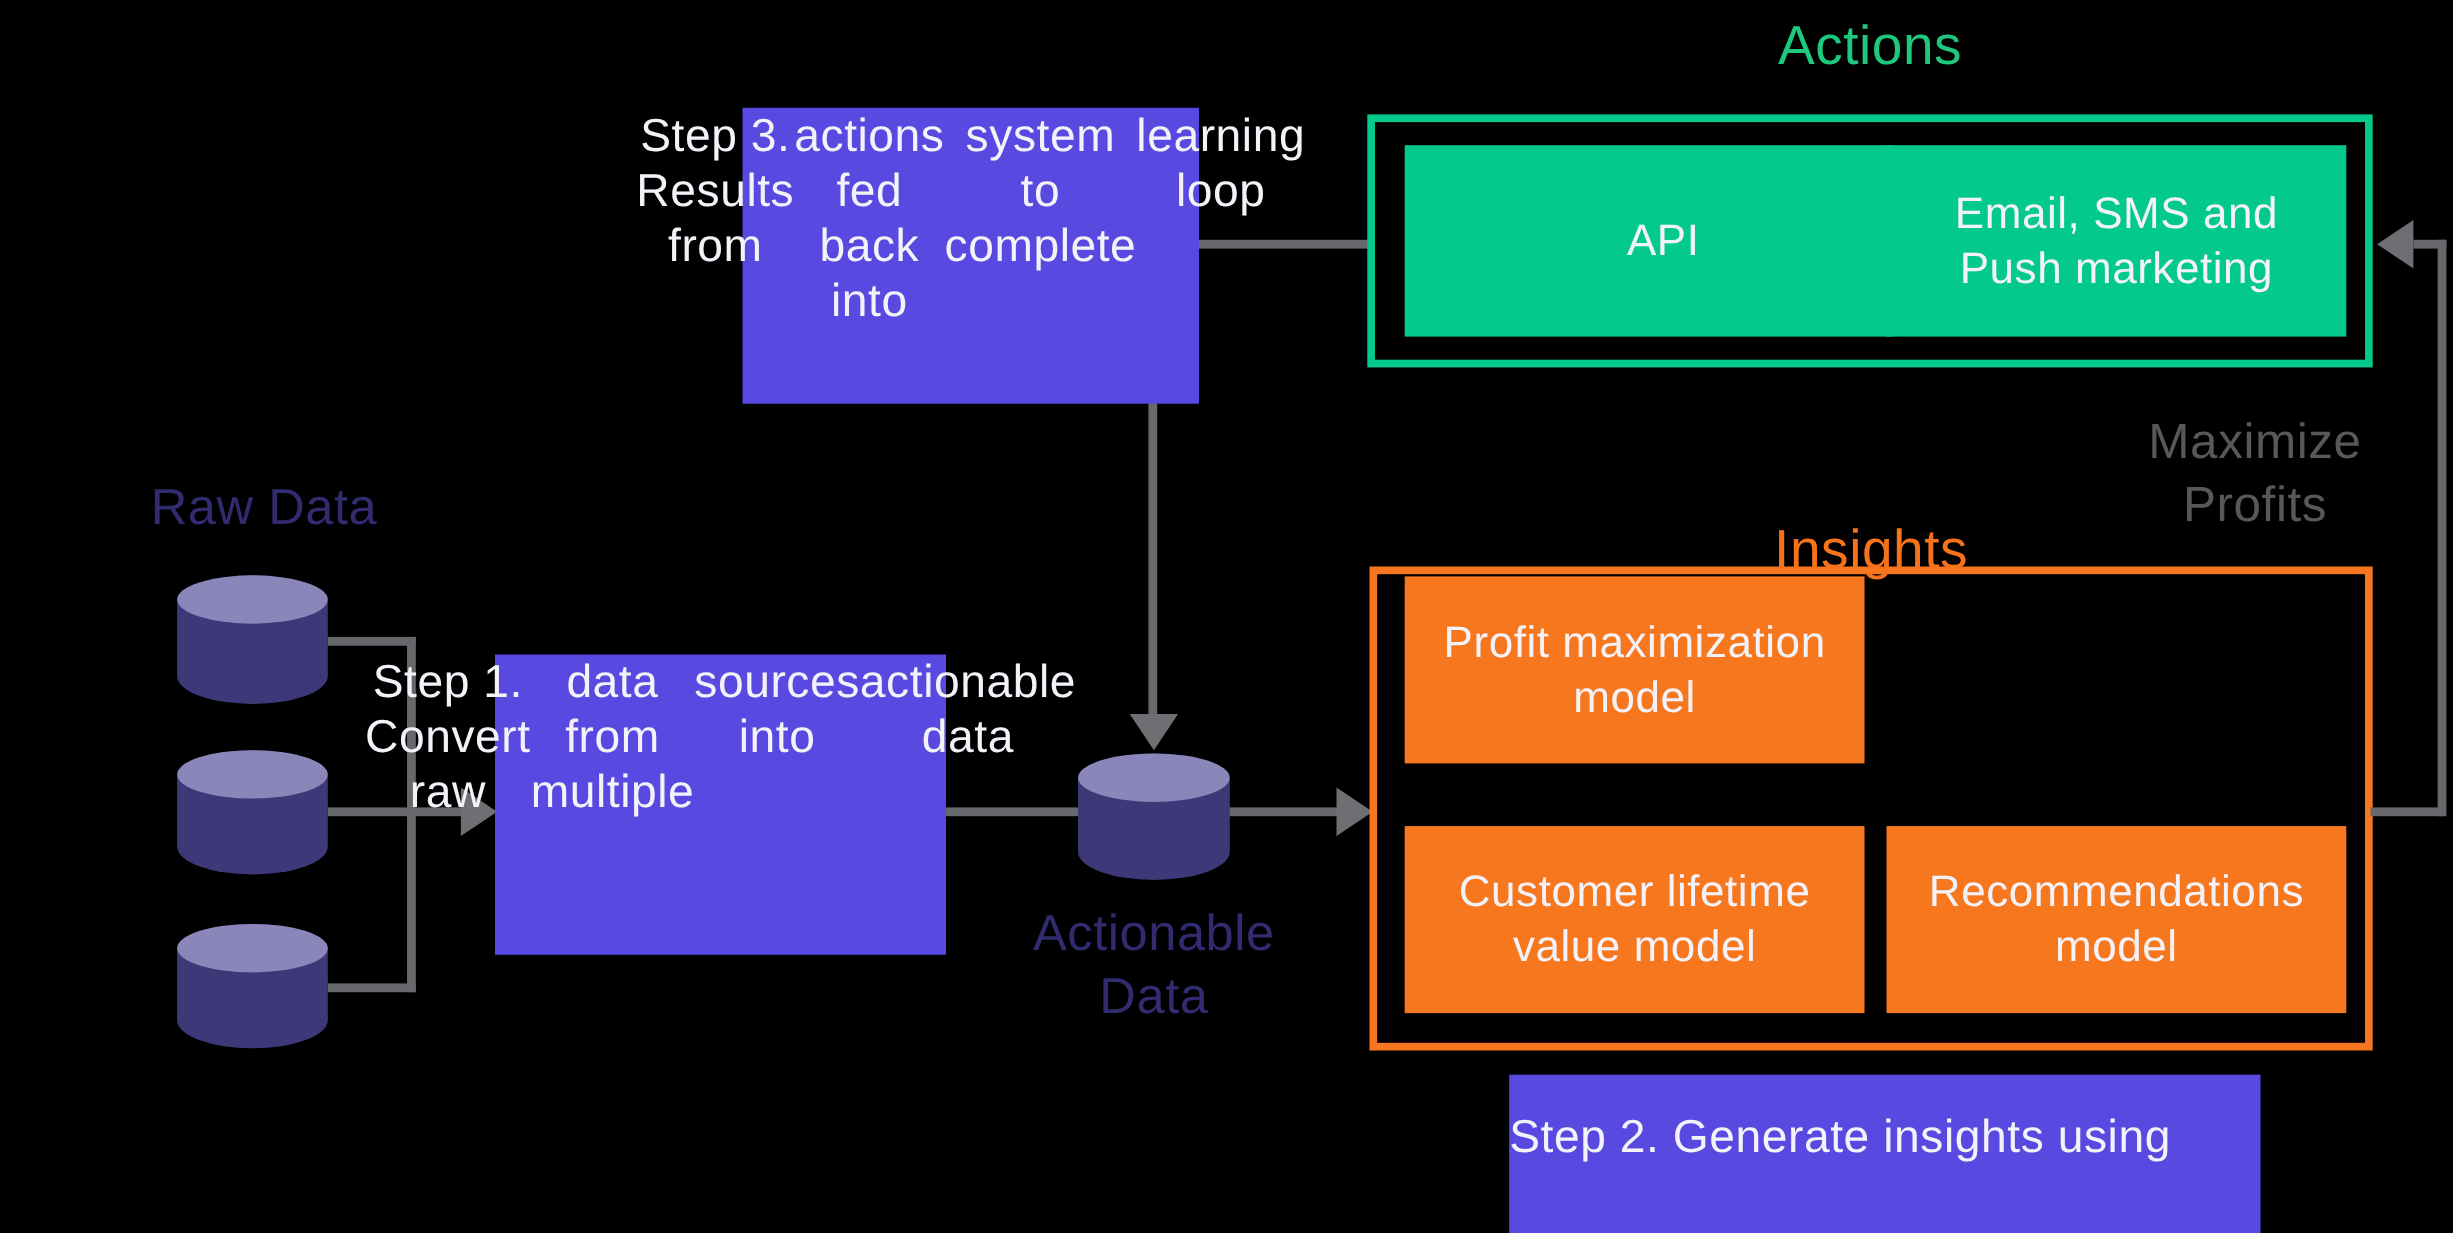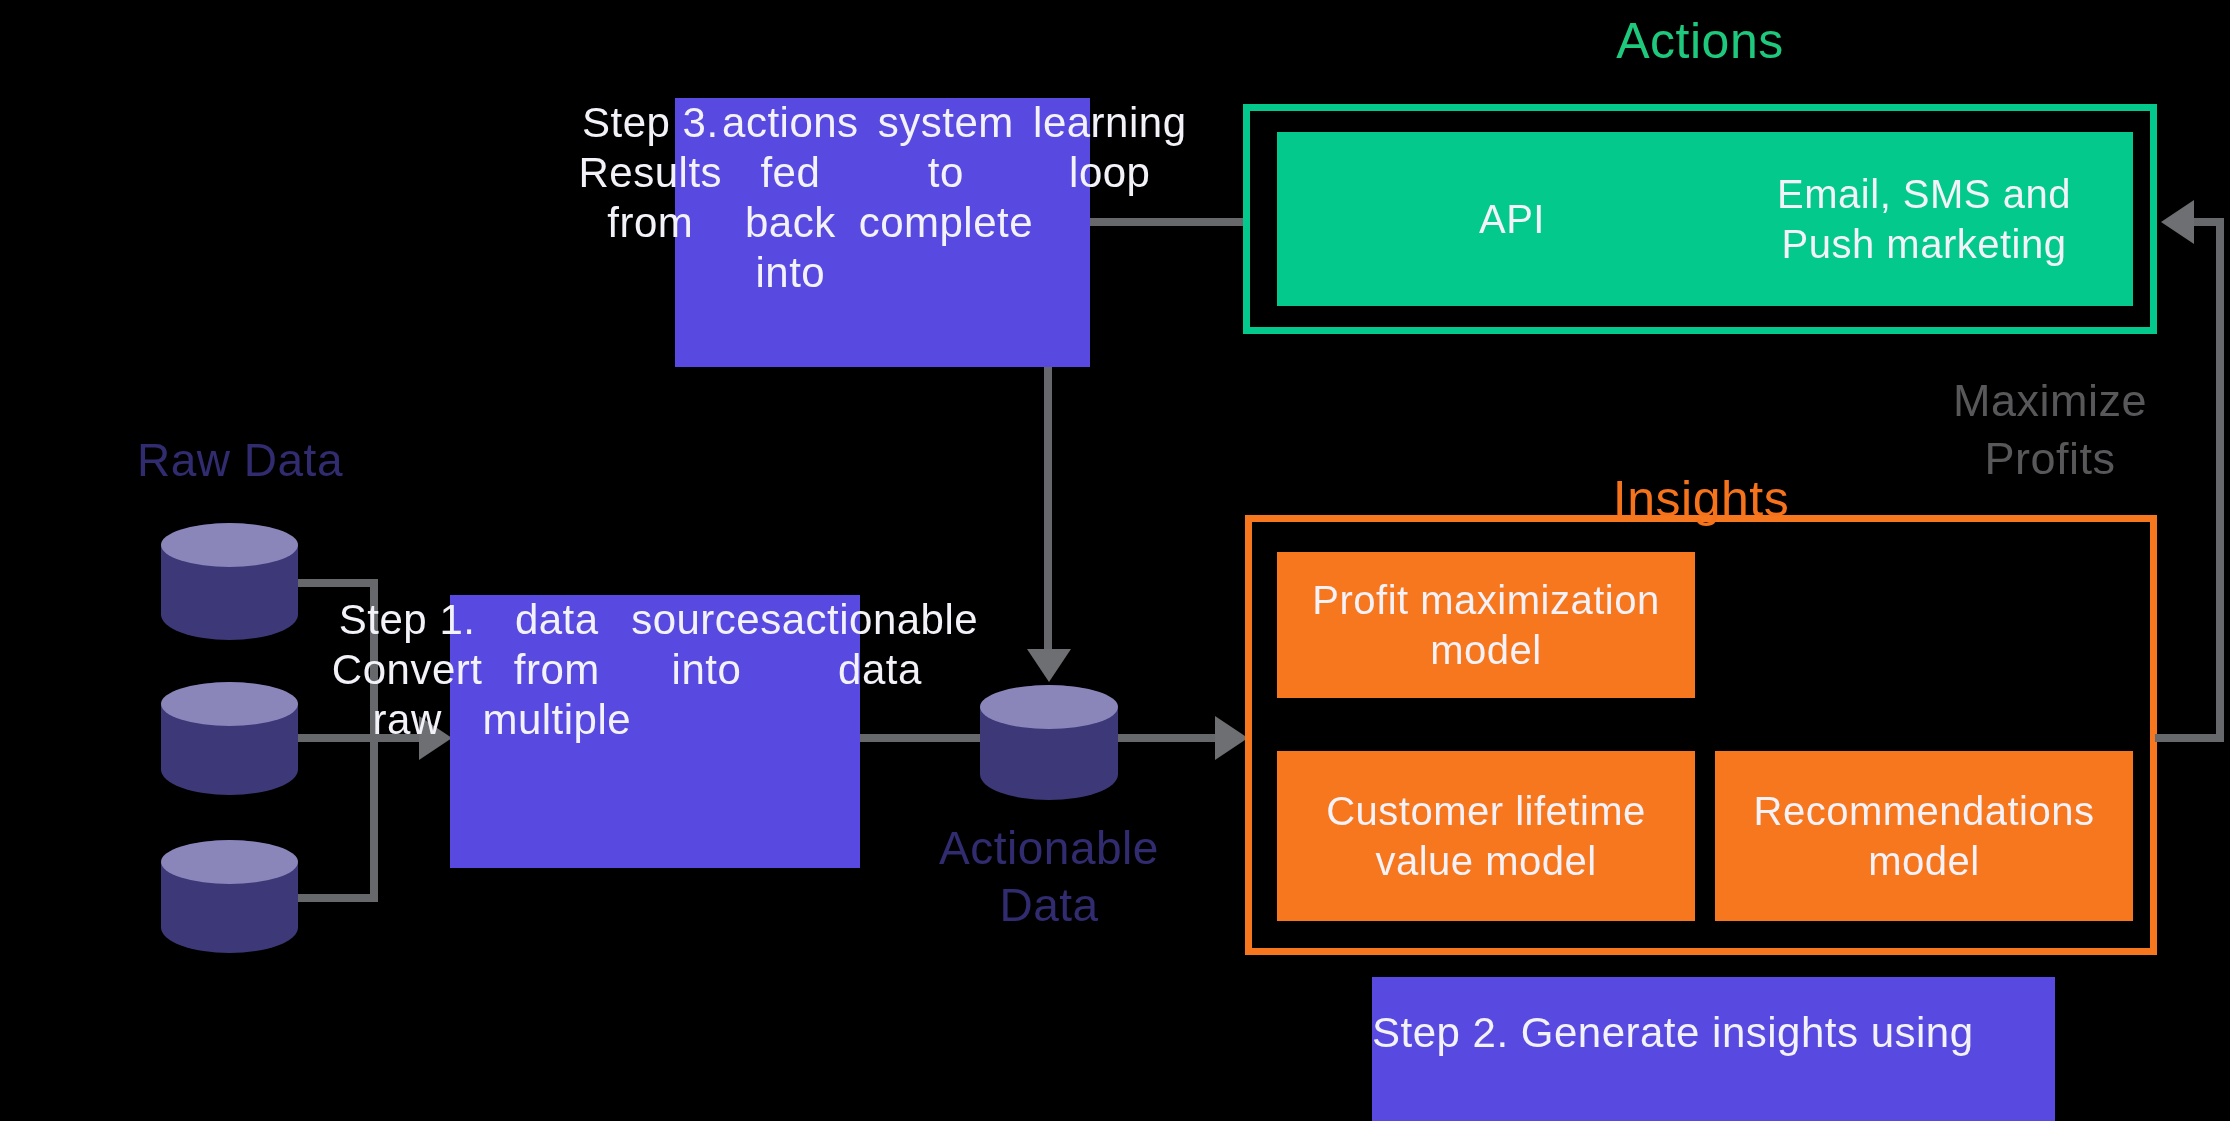--- a/index.html
+++ b/index.html
@@ -108,21 +108,21 @@
     <span>Push marketing</span>
   </div>
 
   <div class="gray-label" style="left:1900px;top:372px;width:300px;">
     <span class="line-el">Maximize</span>
     <span class="line-el">Profits</span>
   </div>
 
   <div class="section-title title-orange" style="left:1245px;top:446px;width:912px;margin-top:24px;">Insights</div>
   <div class="container-frame insights-frame" style="left:1245px;top:515px;width:912px;height:440px;"></div>
-  <div class="cell-box orange-cell" style="left:1277px;top:552px;width:418px;height:146px;">
+  <div class="cell-box orange-cell" style="left:1277px;top:524px;width:418px;height:170px;">
     <span>Profit maximization</span>
     <span>model</span>
   </div>
   <div class="cell-box orange-cell" style="left:1277px;top:751px;width:418px;height:170px;">
     <span>Customer lifetime</span>
     <span>value model</span>
   </div>
   <div class="cell-box orange-cell" style="left:1715px;top:751px;width:418px;height:170px;">
     <span>Recommendations</span>
     <span>model</span>

